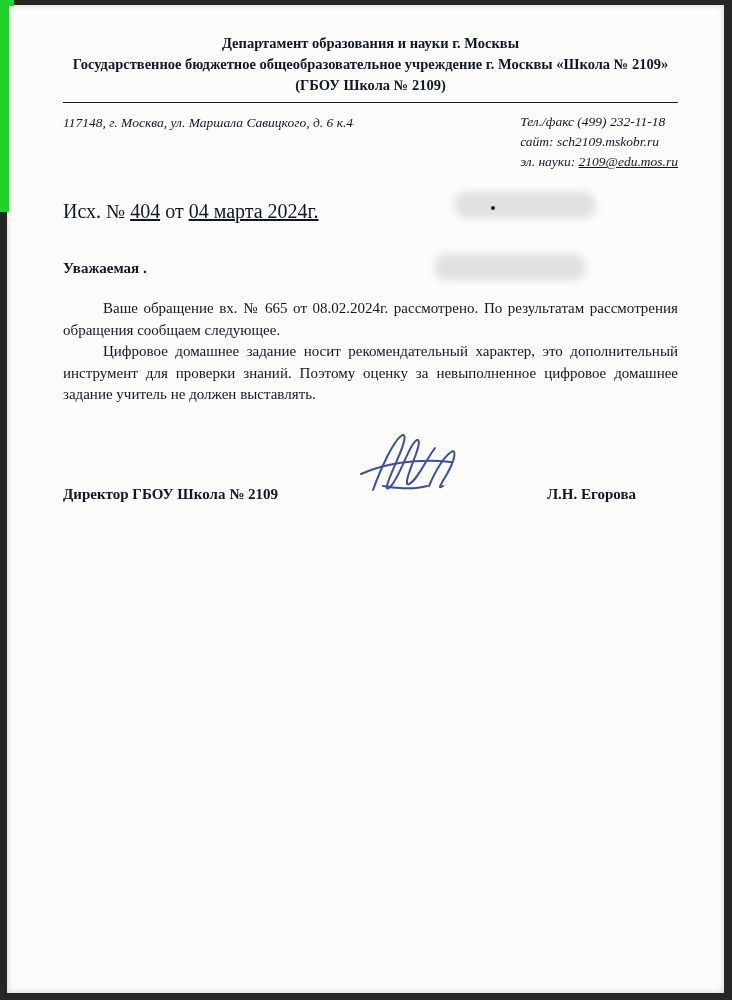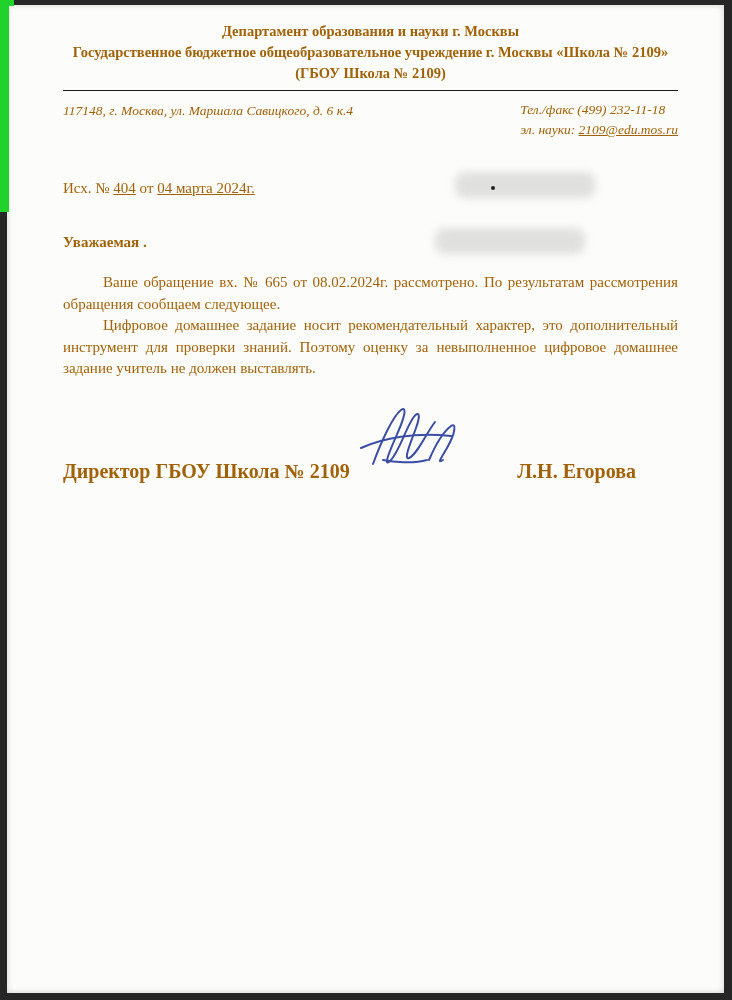--- a/index.html
+++ b/index.html
@@ -30,22 +30,22 @@
   }
   .green-strip-top {
     position: absolute;
     left: 0; top: 0;
     width: 14px; height: 6px;
     background: #1fd32a;
     z-index: 5;
   }
   .content {
     position: relative;
-    padding: 16px 46px 0 56px;
-    color: #a16207;
+    padding: 28px 46px 0 56px;
+    color: #0f172a;
   }
   .letter-head {
     text-align: center;
     font-weight: bold;
     font-size: 14.5px;
     line-height: 21px;
   }
   .head-rule {
     border: none;
     border-top: 1.6px solid #1a1a1a;
@@ -57,22 +57,22 @@
     margin-top: 9px;
     font-style: italic;
     font-size: 13.5px;
     line-height: 20px;
     gap: 8px;
   }
   .contact-left { padding-top: 1px; }
   .contact-right { }
   .contact-right u { text-decoration: underline; }
   .ref-line {
-    margin-top: 40px;
-    font-size: 15px;
+    margin-top: 28px;
+    font-size: 20px;
     position: relative;
   }
   .ref-line u { text-decoration: underline; }
   .redact {
     position: absolute;
     background: rgba(150,150,150,0.28);
     filter: blur(4px);
     border-radius: 10px;
   }
   .redact-1 { left: 392px; top: -8px; width: 140px; height: 26px; }
@@ -99,21 +99,21 @@
     text-align: justify;
     text-indent: 40px;
   }
   .body-par.first { margin-top: 21px; }
   .sig-row {
     display: flex;
     justify-content: space-between;
     align-items: flex-end;
     margin-top: 80px;
     font-weight: bold;
-    font-size: 20px;
+    font-size: 15px;
     position: relative;
   }
   .sig-name { padding-right: 42px; }
   .signature-scribble {
     position: absolute;
     left: 280px; top: -58px;
     width: 128px; height: 78px;
     pointer-events: none;
   }
 </style>
@@ -132,20 +132,21 @@
         <div>Государственное бюджетное общеобразовательное учреждение г. Москвы «Школа № 2109»</div>
         <div>(ГБОУ Школа № 2109)</div>
       </div>
 
       <hr class="head-rule">
 
       <div class="contact-row">
         <div class="contact-left">117148, г. Москва, ул. Маршала Савицкого, д. 6 к.4</div>
         <div class="contact-right">
           <div>Тел./факс (499) 232-11-18</div>
+          <div>сайт: sch2109.mskobr.ru</div>
           <div><span>эл. науки: </span><u>2109@edu.mos.ru</u></div>
         </div>
       </div>
 
       <div class="ref-line">
         <span>Исх. №</span>
         <u>404</u>
         <span>от</span>
         <u>04 марта 2024г.</u>
         <span class="redact redact-1"></span>

